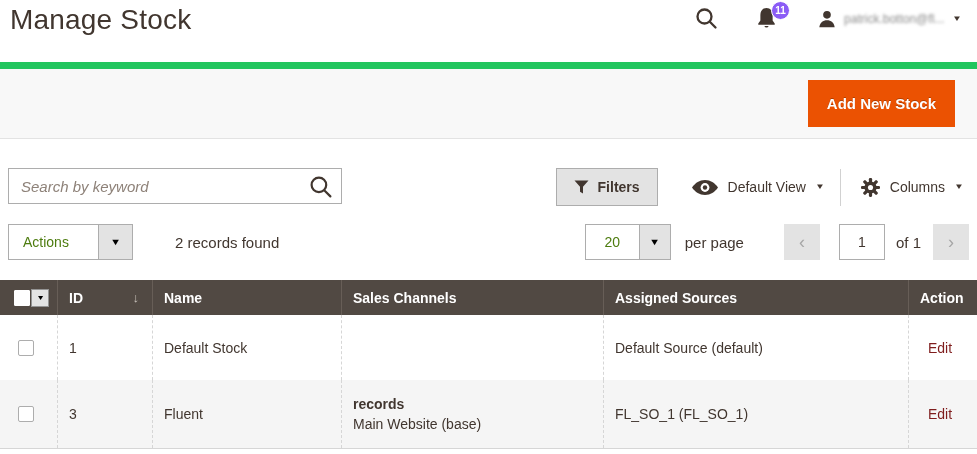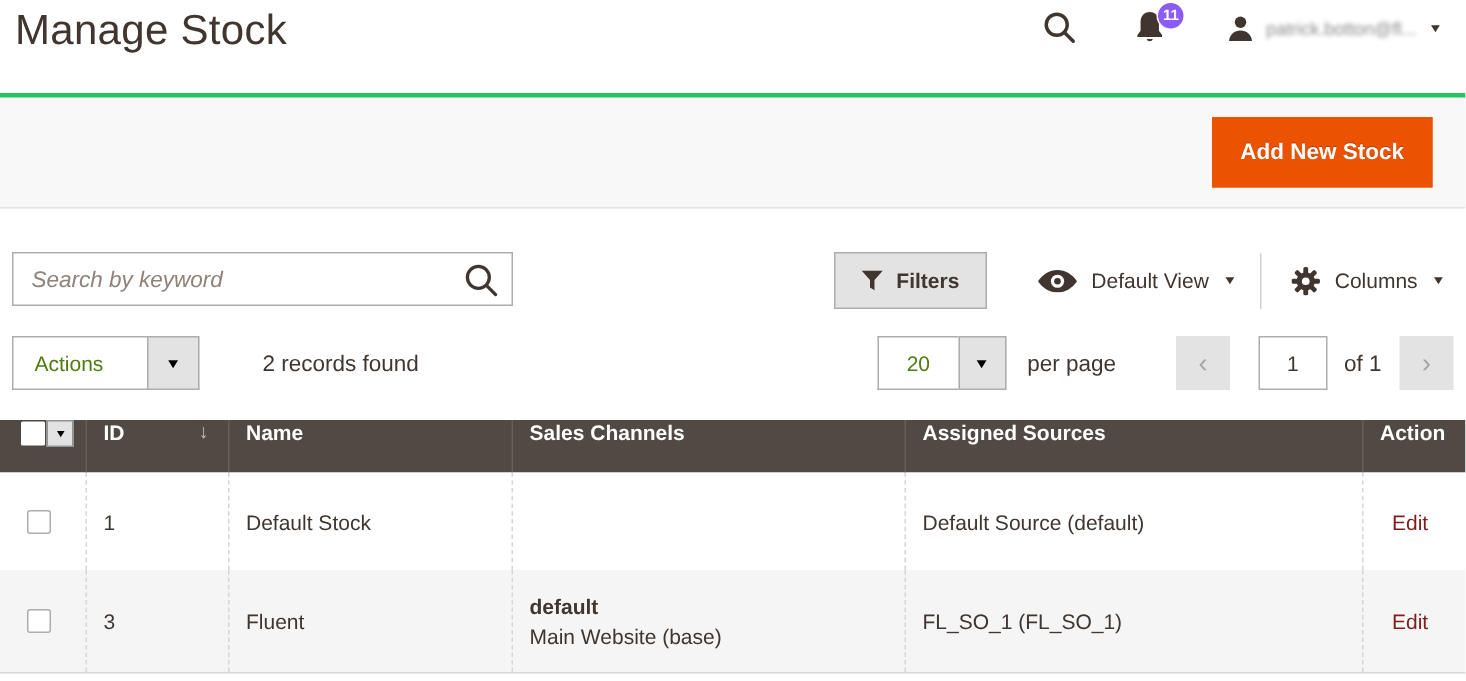--- a/index.html
+++ b/index.html
@@ -29,21 +29,21 @@
   .account .username {
     margin-left: 7px; font-size: 12px; color: #8b8b8b;
     filter: blur(1.4px); max-width: 100px; white-space: nowrap; overflow: hidden;
   }
   .caret { font-size: 8px; color: #41362f; line-height: 1; transform: scaleX(1.25); display: inline-block; }
   .account .caret { margin-left: 9px; }
 
   
   .action-band {
     height: 77px; background: #f8f8f8;
-    border-top: 3px solid #22c55e; border-bottom: 1px solid #e3e3e3;
+    border-top: 7px solid #22c55e; border-bottom: 1px solid #e3e3e3;
     display: flex; justify-content: flex-end; align-items: center;
     padding-right: 22px;
   }
   .add-btn {
     background: #eb5202; border: 1px solid #eb5202; border-radius: 0;
     color: #fff; font-family: inherit; font-size: 15px; font-weight: 700;
     padding: 14px 18px; cursor: pointer;
     text-shadow: 0 -1px 0 rgba(0,0,0,.25);
   }
 
@@ -108,21 +108,21 @@
   .pg-total { font-size: 15px; margin-right: 12px; }
 
   
   .grid { margin-top: 20px; width: 977px; border-bottom: 1px solid #d6d6d6; }
   .grid-header, .grid-row {
     display: grid;
     grid-template-columns: 57px 95px 189px 262px 305px 69px;
   }
   .grid-header { background: #514943; color: #fff; height: 35px; }
   .hcell {
-    display: flex; align-items: flex-start; padding-left: 11px;
+    display: flex; align-items: center; padding-left: 11px;
     font-size: 14px; font-weight: 700; border-left: 1px solid #675e57; cursor: pointer;
   }
   .hcell:first-child { border-left: none; cursor: default; padding-left: 14px; }
   .hcell-id { justify-content: space-between; padding-right: 13px; }
   .sort-arrow { font-size: 13px; font-weight: 400; color: #c7c0ba; }
   .cb-multi { display: flex; align-items: center; cursor: pointer; }
   .cb { width: 16px; height: 16px; background: #fff; border: 1px solid #adadad; border-radius: 2px; }
   .cb-multi .cb { border-color: #fff; border-radius: 1px; }
   .cb-arrow {
     width: 18px; height: 18px; background: #e3e3e3; border: 1px solid #949494;
@@ -330,21 +330,21 @@
     <div class="cell">
       <span class="cb"></span>
     </div>
     <div class="cell">
       <span>3</span>
     </div>
     <div class="cell">
       <span>Fluent</span>
     </div>
     <div class="cell cell-channels">
-      <span class="channel-type">default</span>
+      <span class="channel-type">records</span>
       <span>Main Website (base)</span>
     </div>
     <div class="cell">
       <span>FL_SO_1 (FL_SO_1)</span>
     </div>
     <div class="cell cell-action">
       <a class="edit-link">Edit</a>
     </div>
   </div>
 </div>

